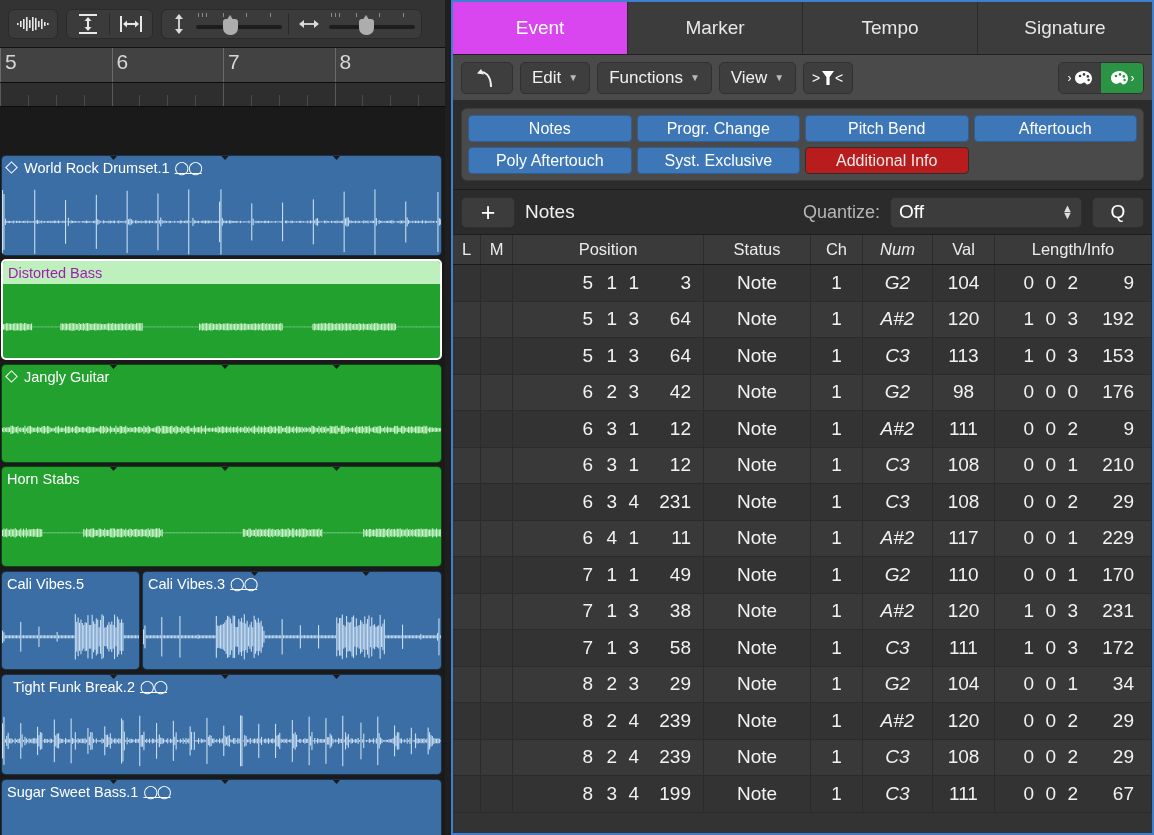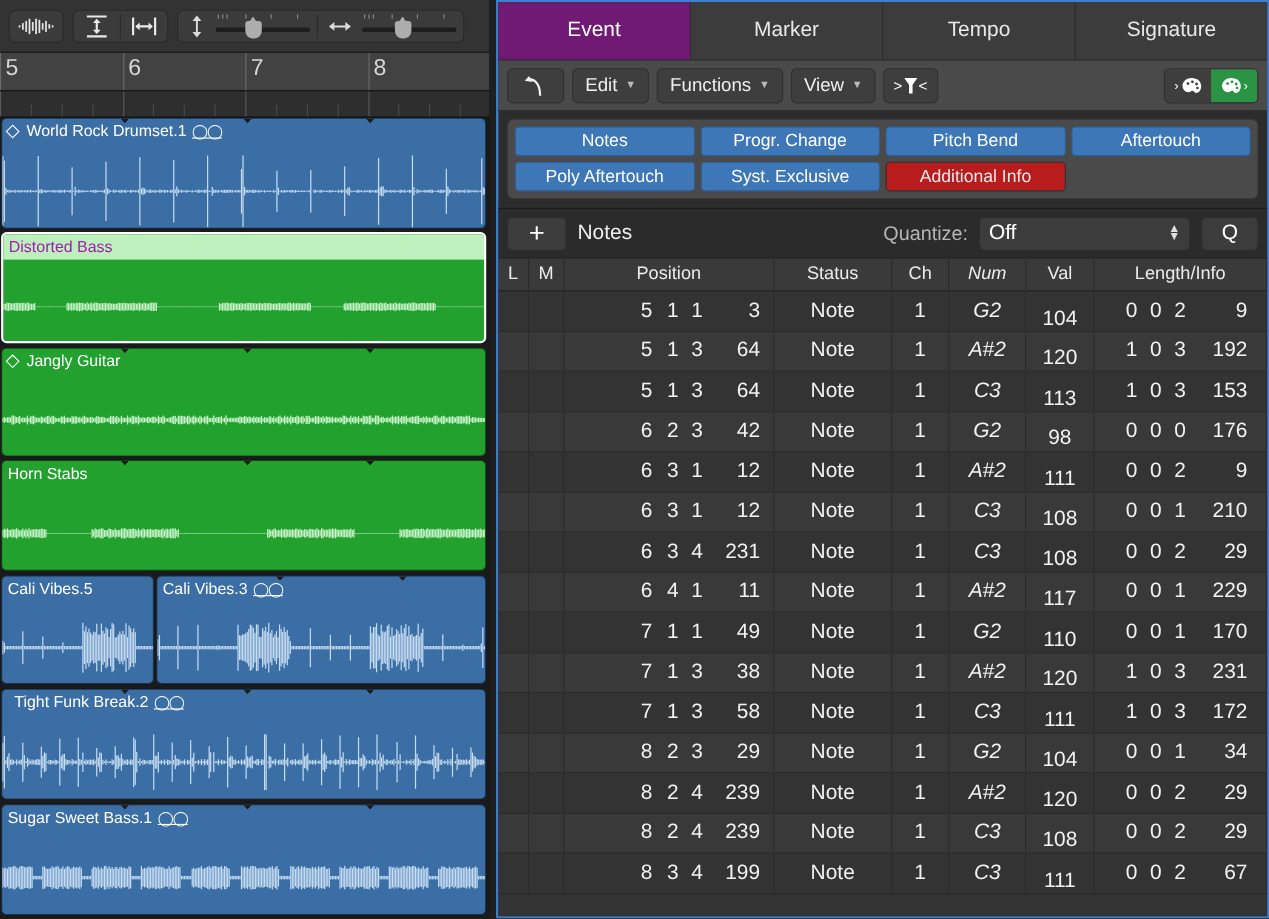--- a/index.html
+++ b/index.html
@@ -84,20 +84,21 @@
   .tick-major { position: absolute; top: 0; bottom: 0; width: 1px; background: #5a5a5a; }
   .tick-minor { position: absolute; bottom: 0; height: 11px; width: 1px; background: #4a4a4a; }
 
   
   #tracks { position: relative; width: 445px; background: #1a1a1a; }
   .region {
     position: absolute;
     border-radius: 5px;
     overflow: hidden;
     border: 1px solid rgba(0,0,0,0.55);
+    margin-top: 48px;
   }
   .region.sel { border: 2px solid #ffffff; }
   .region-head {
     position: relative;
     height: 23px;
     display: flex; align-items: center;
     padding-left: 5px; gap: 5px;
     font-size: 14.5px;
     white-space: nowrap;
     overflow: hidden;
@@ -131,21 +132,21 @@
     border-bottom: 1px solid #222;
   }
   .tab {
     flex: 1;
     display: flex; align-items: center; justify-content: center;
     color: #e8e8e8; font-size: 19px;
     border-right: 1px solid #2a2a2a;
     background: #3c3c3c;
   }
   .tab:last-child { border-right: none; }
-  .tab.active { background: #701a75; color: #ffffff; }
+  .tab.active { background: #d946ef; color: #ffffff; }
 
   #menubar {
     height: 46px; flex: none;
     background: #4a4a4a;
     display: flex; align-items: center;
     padding: 0 8px; gap: 7px;
     border-bottom: 1px solid #2c2c2c;
   }
   .mb-btn {
     background: #3e3e3e;
@@ -240,21 +241,21 @@
   .row.even { background: #393939; }
   .cell { display: flex; align-items: center; border-right: 1px solid #2b2b2b; }
   .cell.c { justify-content: center; }
   
   .w-l { width: 28px; }
   .w-m { width: 32px; }
   .w-pos { width: 191px; }
   .w-status { width: 107px; }
   .w-ch { width: 52px; }
   .w-num { width: 70px; font-style: italic; }
-  .w-val { width: 62px; align-items: flex-end; }
+  .w-val { width: 62px; }
   .w-len { flex: 1; }
 
   .pos-grid { display: flex; width: 100%; padding-right: 12px; justify-content: flex-end; }
   .pos-grid span { text-align: right; }
   .p1 { width: 22px; } .p2 { width: 24px; } .p3 { width: 22px; } .p4 { width: 52px; }
   .len-grid { display: flex; width: 100%; padding-right: 17px; justify-content: flex-end; }
   .len-grid span { text-align: right; }
   .l1 { width: 22px; } .l2 { width: 22px; } .l3 { width: 22px; } .l4 { width: 56px; }
 </style>
 </head>

